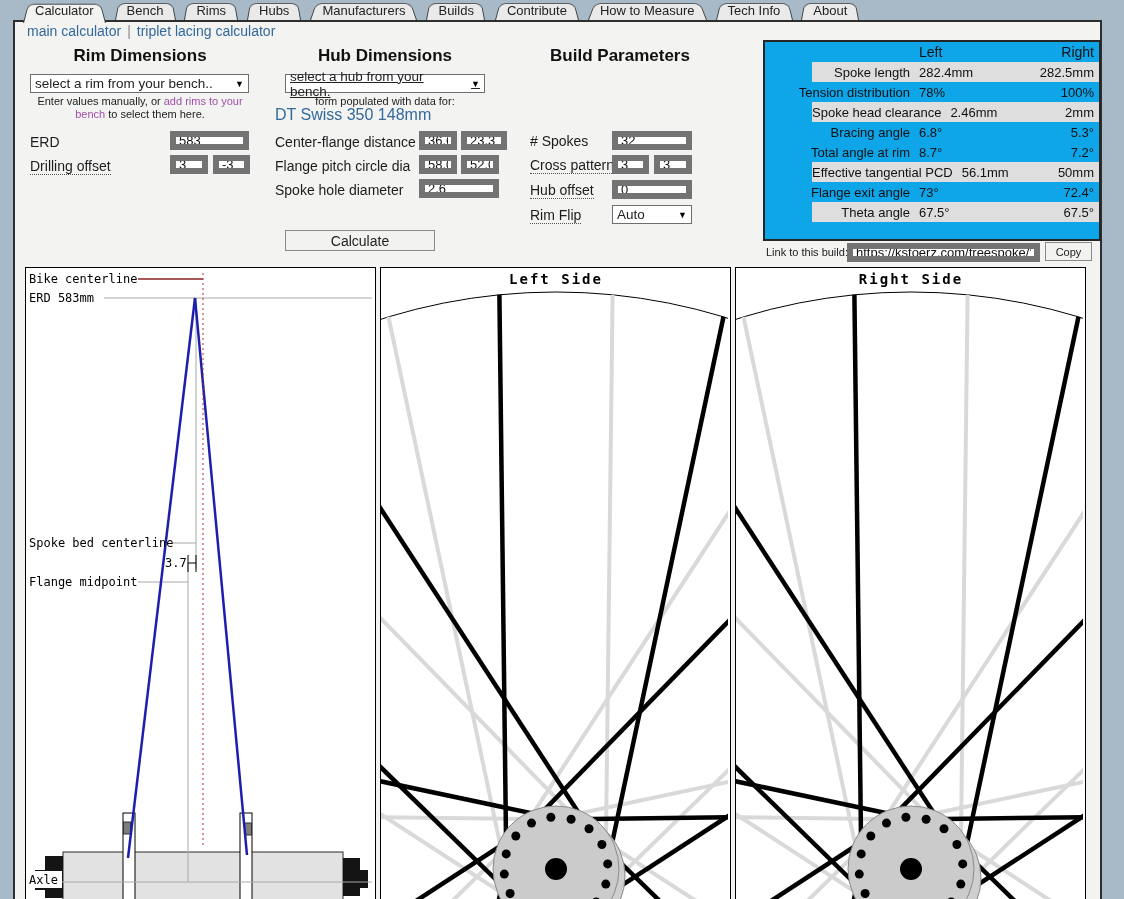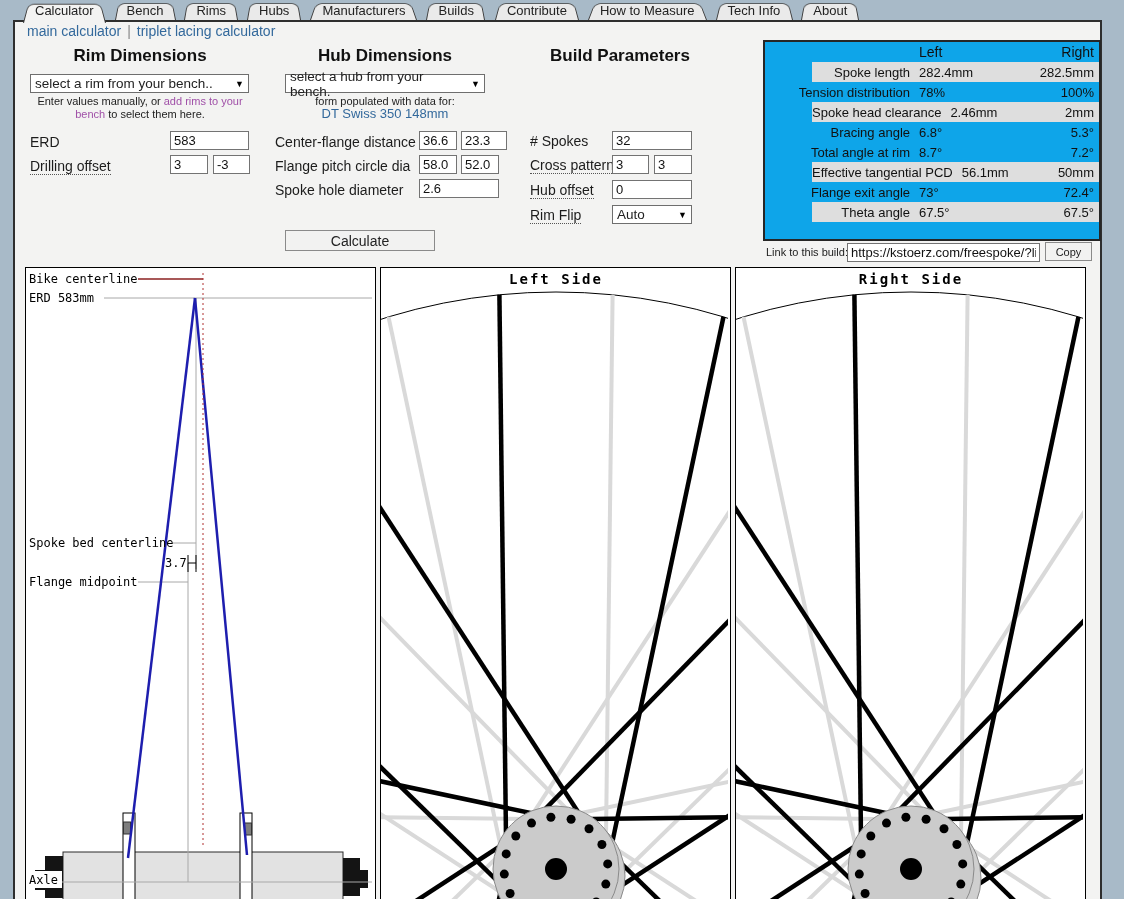--- a/index.html
+++ b/index.html
@@ -25,25 +25,25 @@
   .subnav .sep{color:#888;margin:0 6px;}
   
   .abs{position:absolute;z-index:2;}
   .sec-title{font-size:17px;font-weight:bold;text-align:center;color:#111;}
   .sel{border:1px solid #6e6e6e;background:#fff;height:19px;display:flex;align-items:center;
     justify-content:space-between;padding:0 4px;box-sizing:border-box;font-size:13.5px;color:#222;cursor:default;}
   .sel .arr{font-size:9px;color:#000;margin-left:4px;}
   .help{font-size:11px;text-align:center;color:#222;line-height:13px;}
   .help a{color:#a050a8;text-decoration:none;}
   .note{font-size:11px;text-align:center;color:#222;}
-  .hublink{font-size:13px;text-align:center;}
+  .hublink{font-size:16px;text-align:left;}
   .hublink a{color:#33699c;text-decoration:none;}
   .flabel{font-size:14px;color:#1c1c1c;}
   .u-dot{border-bottom:1px dotted #555;}
-  input.fld{border:1px solid #737373;background:#fff;height:19px;box-sizing:border-box;
+  input.fld{border:6px solid #737373;background:#fff;height:19px;box-sizing:border-box;
     font-family:"Liberation Sans",sans-serif;font-size:13px;color:#111;padding:1px 3px;}
   .btn{border:1px solid #8a8a8a;background:#f2f2f1;font-family:"Liberation Sans",sans-serif;
     font-size:14px;color:#222;box-sizing:border-box;}
   
   .results{position:absolute;left:763px;top:40px;width:338px;height:201px;z-index:2;
     border:2px solid #262626;background:#0ea5e9;box-sizing:border-box;}
   .rrow{display:flex;align-items:center;height:20px;font-size:13px;color:#111;}
   .rrow.head{font-size:14px;}
   .rrow.shaded{background:#dedede;margin-left:47px;}
   .r-label{flex:1;text-align:right;padding-right:9px;white-space:nowrap;}
@@ -92,21 +92,21 @@
 <div class="abs help" style="left:25px;top:95px;width:230px;">
   <span>Enter values manually, or </span><a href="#">add rims to your bench</a><span> to select them here.</span>
 </div>
 <div class="abs flabel" style="left:30px;top:134px;">ERD</div>
 <input class="abs fld" style="left: 170px; top: 131px; width: 79px;" value="583">
 <div class="abs flabel" style="left:30px;top:158px;"><span class="u-dot">Drilling offset</span></div>
 <input class="abs fld" style="left: 170px; top: 155px; width: 38px;" value="3">
 <input class="abs fld" style="left: 213px; top: 155px; width: 37px;" value="-3">
 
 <div class="abs sec-title" style="left:275px;top:46px;width:220px;">Hub Dimensions</div>
-<div class="abs sel" style="left:285px;top:74px;width:200px;">
+<div class="abs sel" style="left:285px;top:74px;width:200px;text-decoration:underline;">
   <span>select a hub from your bench.</span>
   <span class="arr">▼</span>
 </div>
 <div class="abs note" style="left:275px;top:95px;width:220px;">form populated with data for:</div>
 <div class="abs hublink" style="left:275px;top:106px;width:220px;"><a href="#">DT Swiss 350 148mm</a></div>
 <div class="abs flabel" style="left:275px;top:134px;">Center-flange distance</div>
 <input class="abs fld" style="left: 419px; top: 131px; width: 38px;" value="36.6">
 <input class="abs fld" style="left: 461px; top: 131px; width: 46px;" value="23.3">
 <div class="abs flabel" style="left:275px;top:158px;">Flange pitch circle dia</div>
 <input class="abs fld" style="left: 419px; top: 155px; width: 38px;" value="58.0">

